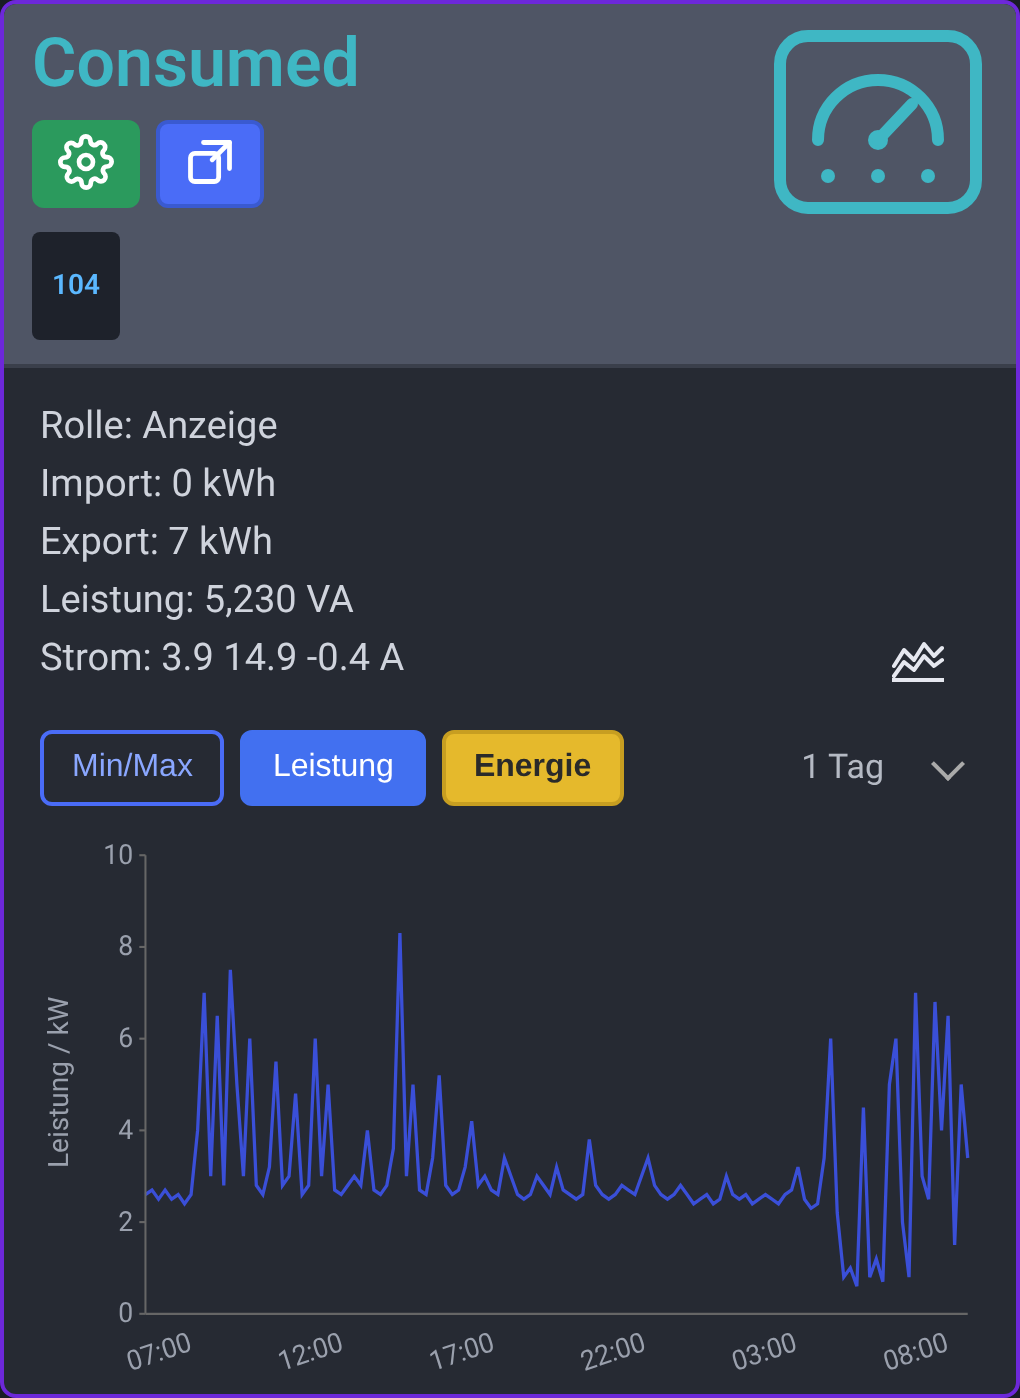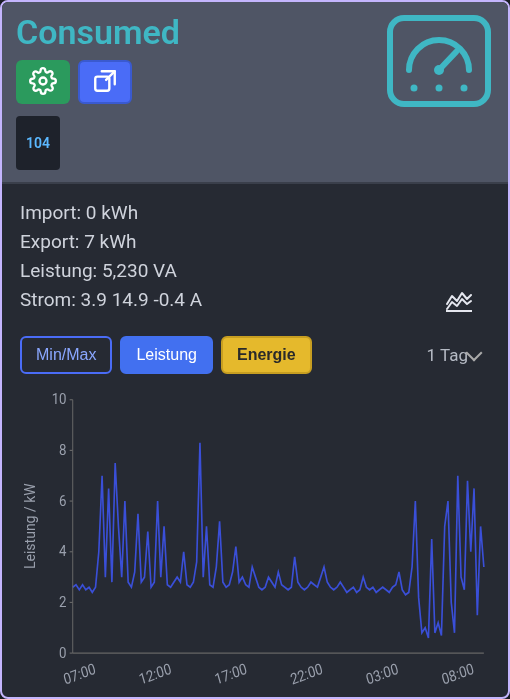--- a/index.html
+++ b/index.html
@@ -10,21 +10,21 @@
     width: 510px;
     height: 699px;
     font-family: -apple-system, BlinkMacSystemFont, "Segoe UI", Roboto, sans-serif;
     color: #c8ccd4;
     overflow: hidden;
   }
   .card {
     width: 510px;
     height: 699px;
     background: #262a33;
-    border: 2px solid #c4b5fd;
+    border: 2px solid #6d28d9;
     border-radius: 8px;
     display: flex;
     flex-direction: column;
   }
   .header {
     background: #4f5565;
     border-radius: 6px 6px 0 0;
     padding: 10px 14px 12px 14px;
     border-bottom: 2px solid #3a3f4b;
     position: relative;
@@ -119,20 +119,21 @@
     color: #2a2a2a;
     font-weight: 600;
     border-color: #c79e21;
   }
   .range-sel {
     margin-left: auto;
     color: #b5bac4;
     font-size: 17px;
     display: flex;
     align-items: center;
+    gap: 26px;
     padding: 6px 10px;
     cursor: pointer;
   }
   .chev {
     width: 12px; height: 12px;
     border-right: 2px solid #aaa;
     border-bottom: 2px solid #aaa;
     transform: rotate(45deg);
     margin-top: -4px;
   }
@@ -195,20 +196,21 @@
         <circle cx="55" cy="76" r="3.5" fill="#3fb7c4" stroke="none"></circle>
         <circle cx="80" cy="76" r="3.5" fill="#3fb7c4" stroke="none"></circle>
       </svg>
     </span>
     <div class="badge-row">
       <span class="badge">104</span>
     </div>
   </div>
 
   <div class="body">
+    <div class="info-line">Rolle: Anzeige</div>
     <div class="info-line">Import: 0 kWh</div>
     <div class="info-line">Export: 7 kWh</div>
     <div class="info-line">Leistung: 5,230 VA</div>
     <div class="chart-toggle-row">
       <div class="info-line">Strom: 3.9 14.9 -0.4 A</div>
       <span class="chart-toggle" style="bottom:-2px;">
         <span>
           <svg width="26" height="22" viewBox="0 0 26 22" fill="none" stroke="#e5e7ef" stroke-width="2" stroke-linecap="round" stroke-linejoin="round">
             <polyline points="1 14 6 6 11 11 16 3 21 9 25 5"></polyline>
             <polyline points="1 19 6 12 11 16 16 9 21 14 25 11"></polyline>

